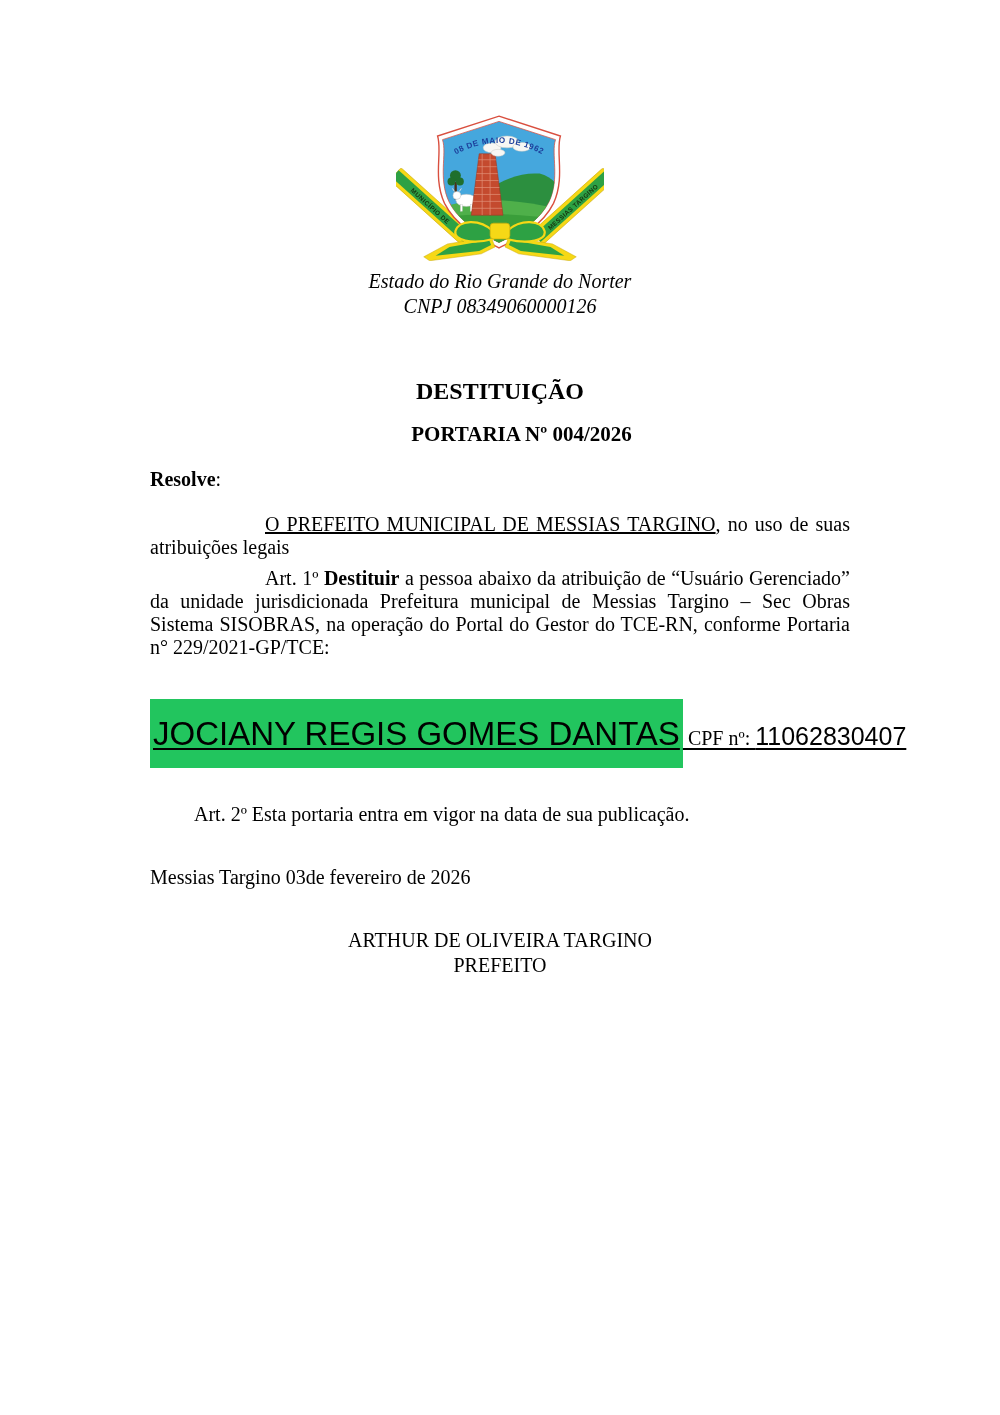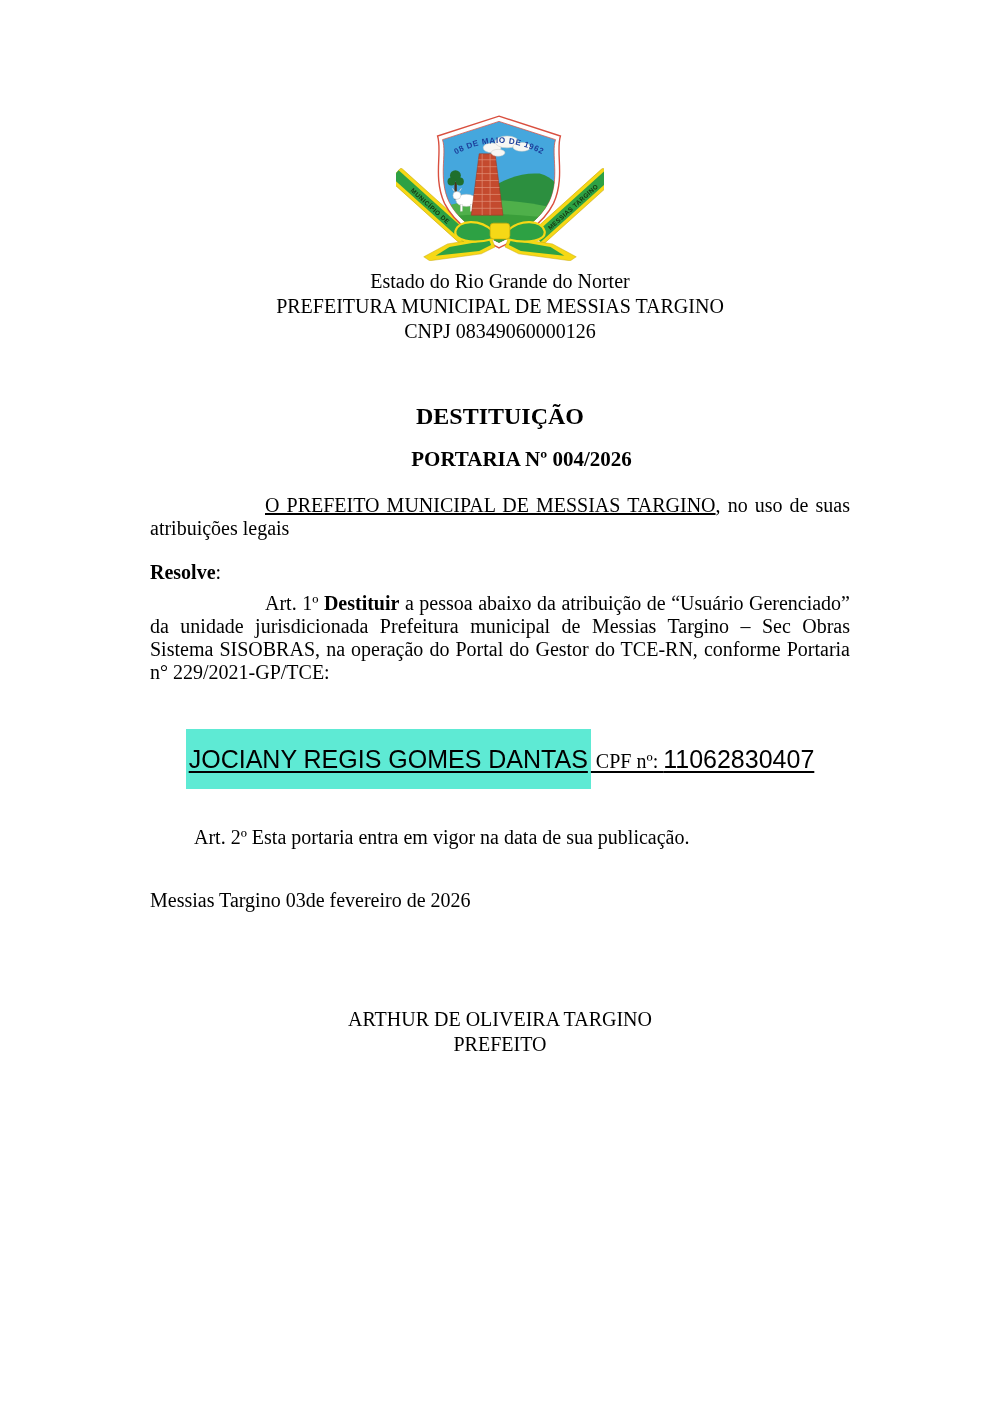--- a/index.html
+++ b/index.html
@@ -15,20 +15,21 @@
   }
   .crest-wrap {
     width: 208px;
     margin: 112px auto 0;
   }
   .header-block {
     margin-top: 4px;
     text-align: center;
     font-size: 20px;
     line-height: 25px;
+    font-style: italic;
   }
   .doc-type {
     margin-top: 60px;
     text-align: center;
     font-weight: bold;
     font-size: 24px;
     line-height: 25px;
   }
   .ordinance {
     margin-top: 18px;
@@ -61,33 +62,33 @@
     line-height: 34px;
     white-space: nowrap;
   }
   .subject-underline {
     text-decoration: underline;
     text-decoration-thickness: 2px;
     text-underline-offset: 3px;
   }
   .subject-name {
     font-family: "Liberation Sans", sans-serif;
-    font-size: 25px;
-    background: #5eead4;
+    font-size: 33px;
+    background: #22c55e;
     padding: 16px 3px;
   }
   .cpf-label { font-size: 20px; }
   .cpf-number {
     font-family: "Liberation Sans", sans-serif;
     font-size: 25px;
   }
   .article2 { margin-top: 48px; text-align: left; text-indent: 0; margin-left: 44px; }
   .dateline { margin-top: 40px; text-align: left; text-indent: 0; }
   .signature-block {
-    margin-top: 95px;
+    margin-top: 39px;
     text-align: center;
     font-size: 20px;
     line-height: 25px;
   }
 </style>
 </head>
 <body>
 
 <div class="page">
 
@@ -171,32 +172,31 @@
         <path d="M98 120 C84 107 63 109 60 120 C58 129 76 134 98 128 Z" fill="#2da144" stroke="#f6d816" stroke-width="2.2"></path>
         <path d="M112 120 C126 107 147 109 150 120 C152 129 134 134 112 128 Z" fill="#2da144" stroke="#f6d816" stroke-width="2.2"></path>
 
         <rect x="95" y="112" width="20" height="16" rx="3.5" fill="#f6d816" stroke="#c9a90c" stroke-width="0.7"></rect>
       </g>
     </svg>
   </div>
 
   <div class="header-block">
     <div>Estado do Rio Grande do Norter</div>
-    <div>PREFEITURA MUNICIPAL DE MESSIAS TARGINO</div>
     <div>CNPJ 08349060000126</div>
   </div>
 
   <div class="doc-type">DESTITUIÇÃO</div>
   <div class="ordinance">PORTARIA Nº 004/2026</div>
 
   <div class="content">
 
+    <p class="para-justify resolve-line"><span class="bold">Resolve</span><span>:</span></p>
+
     <p class="para-justify preamble"><span class="underlined">O PREFEITO MUNICIPAL DE MESSIAS TARGINO</span><span>, no uso de suas atribuições legais</span></p>
-
-    <p class="para-justify resolve-line"><span class="bold">Resolve</span><span>:</span></p>
 
     <p class="para-justify article1"><span>Art. 1º </span><span class="bold">Destituir</span><span> a pessoa abaixo da atribuição de “Usuário Gerenciado” da unidade jurisdicionada Prefeitura municipal de Messias Targino – Sec Obras Sistema SISOBRAS, na operação do Portal do Gestor do TCE-RN, conforme Portaria n° 229/2021-GP/TCE:</span></p>
 
     <div class="subject-line"><span class="subject-underline"><span class="subject-name">JOCIANY REGIS GOMES DANTAS</span><span class="cpf-label"> CPF nº: </span><span class="cpf-number">11062830407</span></span></div>
 
     <p class="para-justify article2">Art. 2º Esta portaria entra em vigor na data de sua publicação.</p>
 
     <p class="para-justify dateline">Messias Targino 03de fevereiro de 2026</p>
 
     <div class="signature-block">

